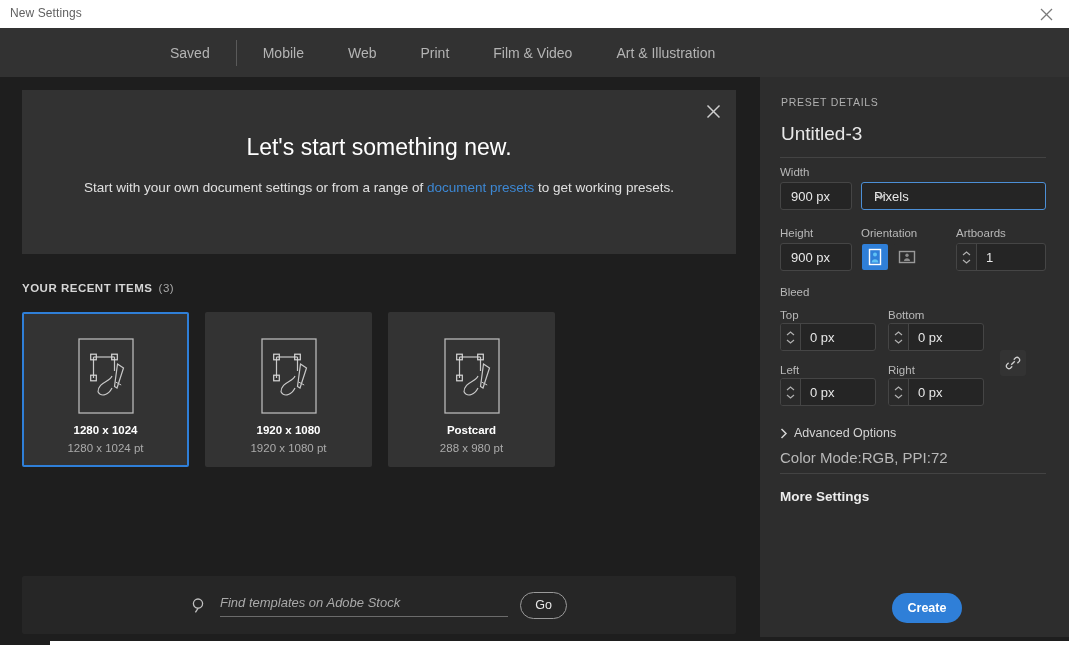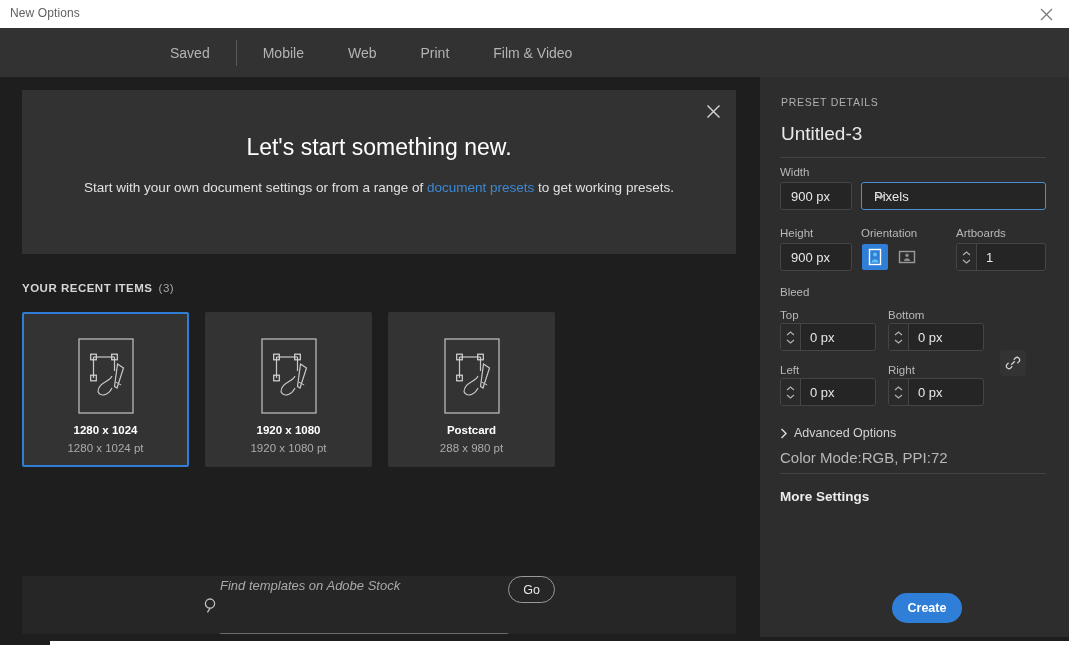--- a/index.html
+++ b/index.html
@@ -144,21 +144,22 @@
 
   
   .stockbar {
     position: absolute; left: 22px; top: 499px;
     width: 714px; height: 58px;
     background: #262626;
     border-radius: 2px;
   }
   .stock-inner {
     position: absolute; left: 0; right: 0; top: 0; bottom: 0;
-    display: flex; justify-content: center;
+    display: flex; align-items: center; justify-content: center;
+    gap: 12px;
   }
   .stock-search-icon { display: flex; align-items: center; color: #c0c0c0; }
   .stock-field {
     width: 288px;
     border-bottom: 1px solid #6b6b6b;
     padding-bottom: 5px;
   }
   .stock-field input {
     width: 100%;
     background: transparent; border: none; outline: none;
@@ -321,21 +322,21 @@
     font-family: "Liberation Sans", sans-serif;
     margin-top: 44px;
   }
 </style>
 </head>
 <body>
 
 <div class="app">
 
   <div class="titlebar">
-    <div class="titlebar-label">New Options</div>
+    <div class="titlebar-label">New Settings</div>
     <div class="titlebar-close">
       <svg width="13" height="13" viewBox="0 0 13 13">
         <line x1="1" y1="1" x2="12" y2="12" stroke="#7a7a7a" stroke-width="1.2"></line>
         <line x1="12" y1="1" x2="1" y2="12" stroke="#7a7a7a" stroke-width="1.2"></line>
       </svg>
     </div>
   </div>
 
   <div class="tabbar">
     <div class="tabs">
@@ -351,20 +352,23 @@
         <span>Mobile</span>
       </div>
       <div class="tab">
         <span>Web</span>
       </div>
       <div class="tab">
         <span>Print</span>
       </div>
       <div class="tab">
         <span>Film &amp; Video</span>
+      </div>
+      <div class="tab">
+        <span>Art &amp; Illustration</span>
       </div>
 
     </div>
   </div>
 
   <div class="leftpane">
 
     <div class="banner">
       <div class="banner-close">
         <svg width="15" height="15" viewBox="0 0 15 15">

